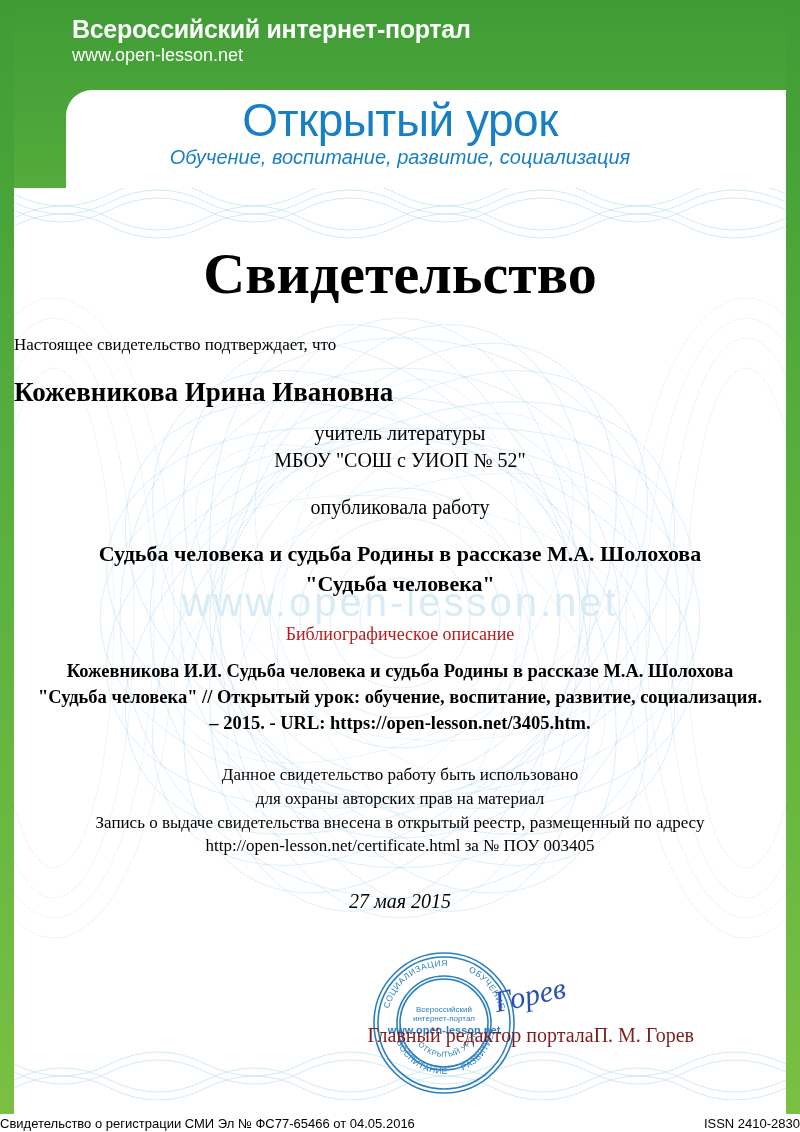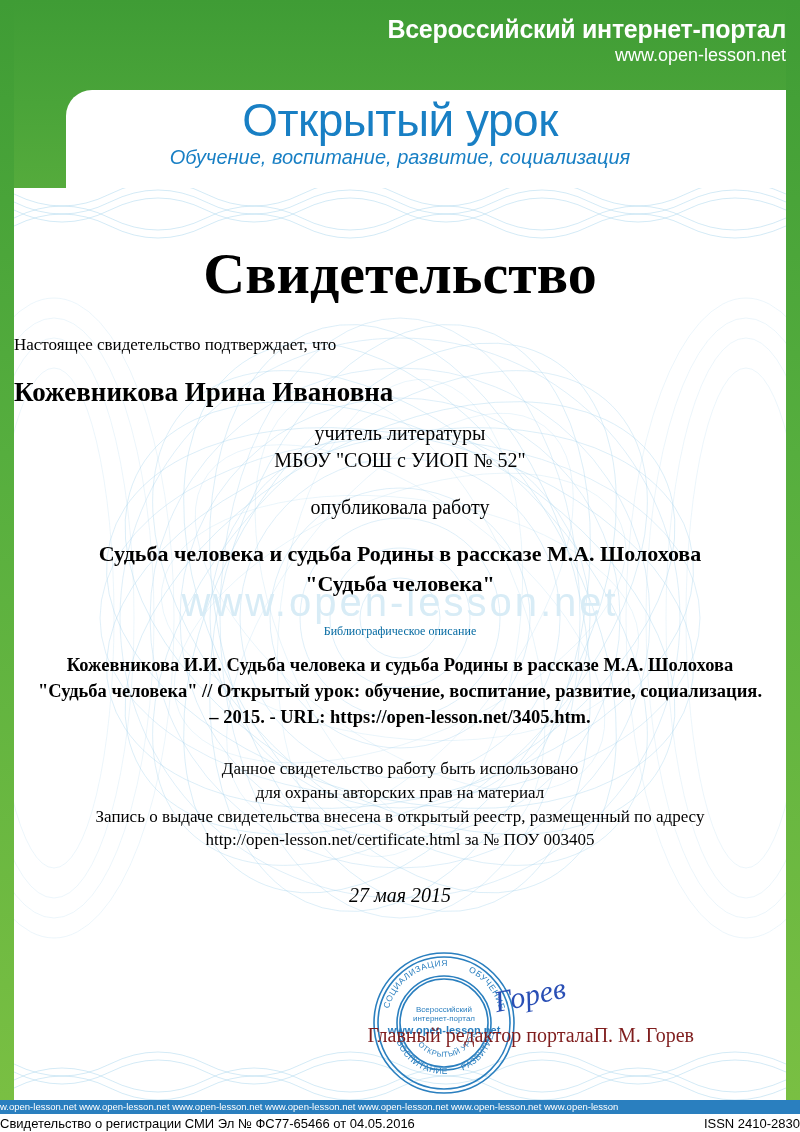--- a/index.html
+++ b/index.html
@@ -43,21 +43,21 @@
     width: 772px;
     height: 188px;
     background: linear-gradient(to bottom, #3f9c35 0%, #4aa439 55%, #55ab3c 100%);
     overflow: hidden;
   }
   .header-top {
     position: absolute;
     left: 0; top: 0;
     width: 772px;
     padding: 16px 0 0 0;
-    text-align: right;
+    text-align: left;
   }
   .portal-title {
     color: #ffffff;
     font-family: "Liberation Sans", sans-serif;
     font-size: 25px;
     font-weight: bold;
     letter-spacing: -0.3px;
     padding-left: 58px;
     line-height: 1.05;
   }
@@ -170,22 +170,22 @@
     text-align: center;
     font-size: 22px;
     font-weight: bold;
     color: #000;
     margin-top: 20px;
     line-height: 1.35;
     padding: 0 60px;
   }
   .biblio-label {
     text-align: center;
-    font-size: 12px;
-    color: #0369a1;
+    font-size: 18px;
+    color: #b91c1c;
     margin-top: 26px;
   }
   .biblio-text {
     text-align: center;
     font-size: 18.5px;
     font-weight: bold;
     color: #000;
     margin-top: 14px;
     line-height: 1.4;
     padding: 0 18px;
@@ -437,20 +437,19 @@
     </div>
 
     <div class="signature">Горев</div>
 
     <div class="sign-row">
       <div>Главный редактор портала</div>
       <div>П. М. Горев</div>
     </div>
   </div>
 
-  <div class="footer-strip">w.open-lesson.net www.open-lesson.net www.open-lesson.net www.open-lesson.net www.open-lesson.net www.open-lesson.net www.open-lesson</div>
   <div class="footer-top-line"></div>
   <div class="footer-bar">
     <div>Свидетельство о регистрации СМИ Эл № ФС77-65466 от 04.05.2016</div>
     <div>ISSN 2410-2830</div>
   </div>
 
 </div>
 
 </body></html>

